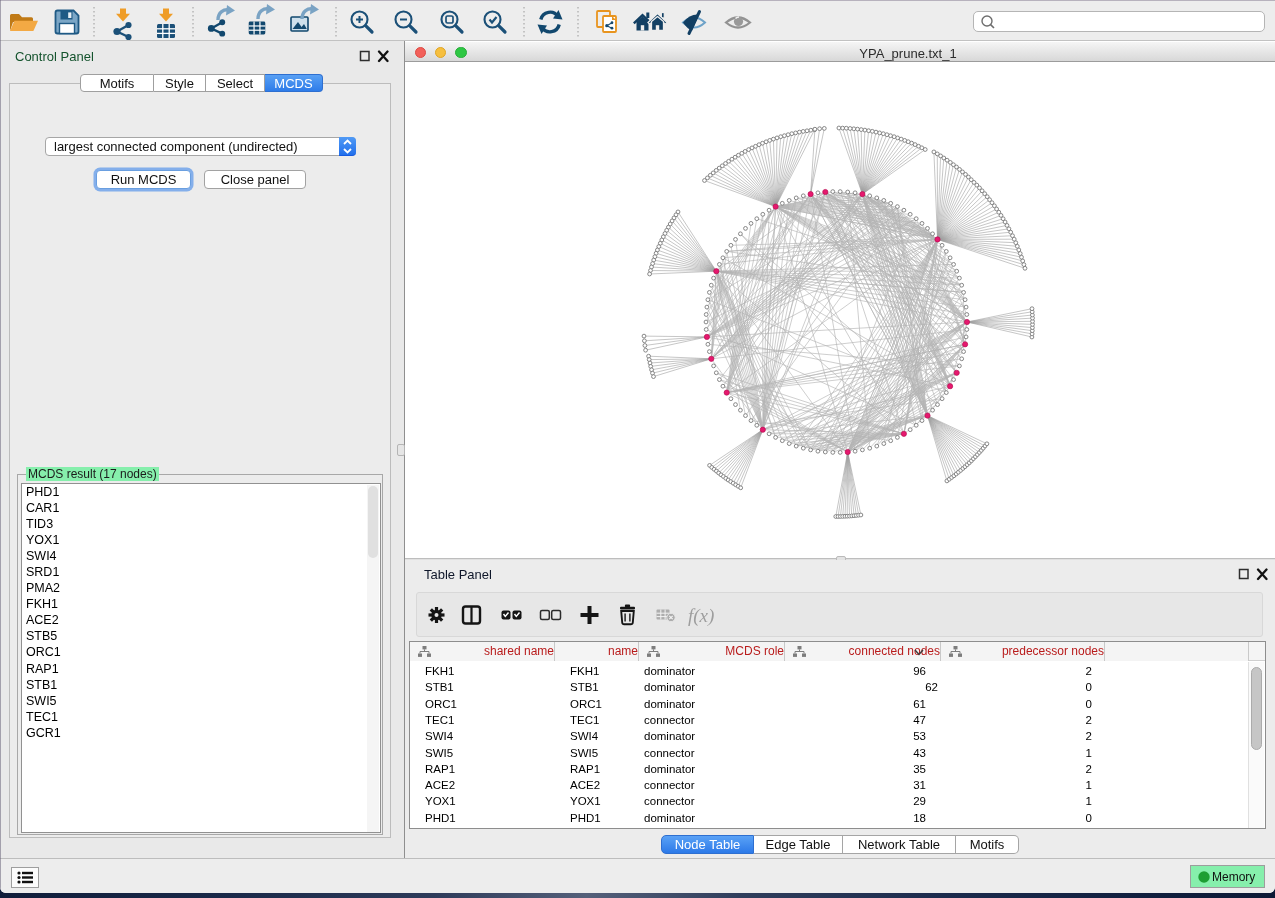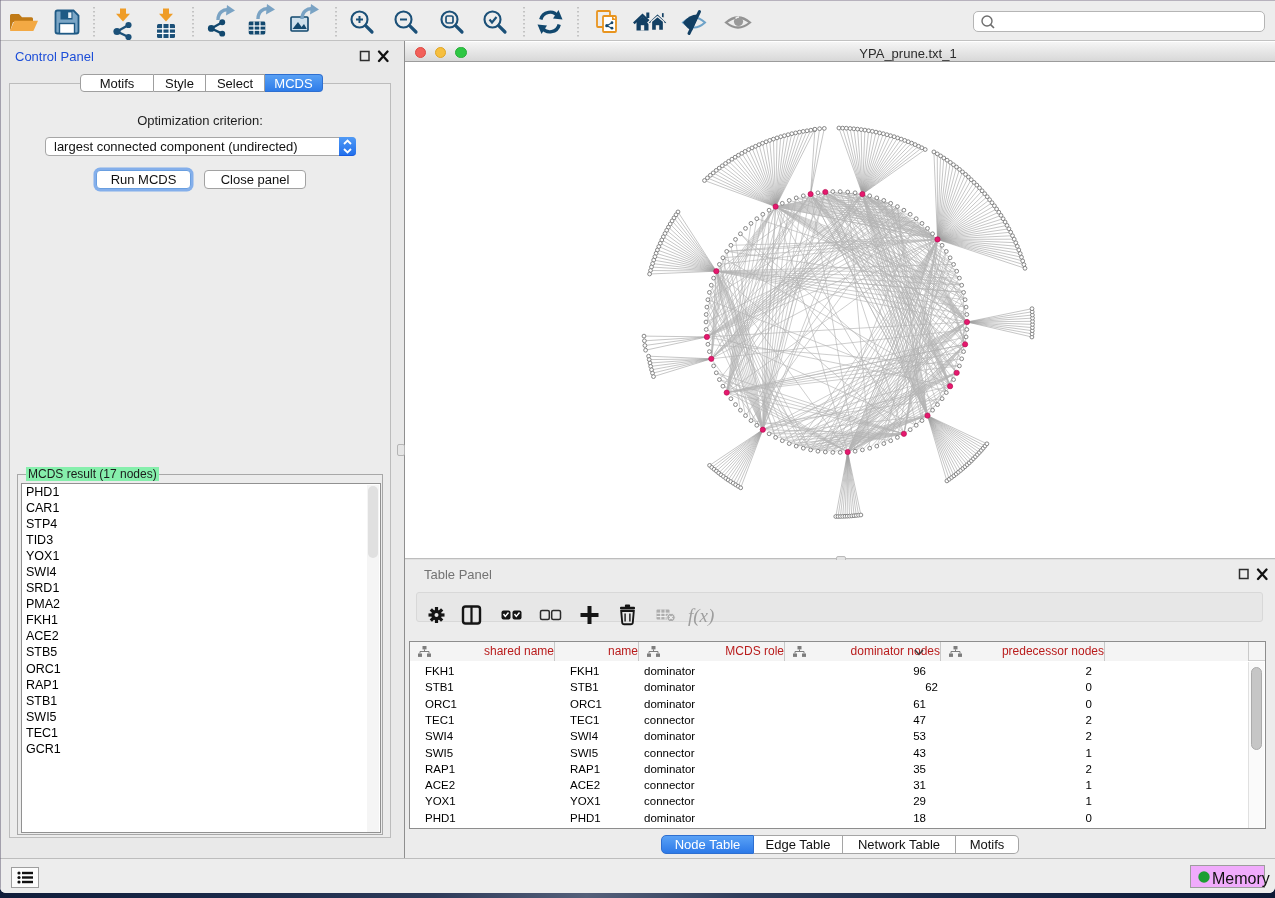--- a/index.html
+++ b/index.html
@@ -10,21 +10,21 @@
   border-radius:0 0 6px 6px; overflow:hidden; }
 .abs { position:absolute; }
 
 #toolbar { position:absolute; left:0; top:0; width:1275px; height:41px; background:#ededed;
   border-bottom:1px solid #c2c2c2; border-top:1px solid #b7b2bd; }
 #searchbox { position:absolute; left:973px; top:10px; width:292px; height:21px; background:#fff;
   border:1px solid #b5b5b5; border-radius:5px; }
 
 #left { position:absolute; left:0; top:41px; width:405px; height:817px; background:#e9e9e9;
   border-right:1px solid #8f8f8f; }
-#cp-title { position:absolute; left:15px; top:8px; font-size:13px; color:#1d4ed8; }
+#cp-title { position:absolute; left:15px; top:8px; font-size:13px; color:#14532d; }
 #tabpanel { position:absolute; left:9px; top:42px; width:382px; height:755px;
   border:1px solid #bcbcbc; background:#ececec; }
 .tabs { position:absolute; left:80px; top:33px; height:18px; display:flex; }
 .tab { height:18px; line-height:17px; font-size:13px; color:#111; text-align:center;
   background:#fff; border:1px solid #9f9f9f; border-left:none; }
 .tab.first { border-left:1px solid #9f9f9f; border-radius:4px 0 0 4px; }
 .tab.last { border-radius:0 4px 4px 0; }
 .tab.sel { background:linear-gradient(#58a0f4,#2e7ce9); color:#fff; border-color:#2e6fd0; }
 #optlabel { position:absolute; left:9px; top:72px; width:382px; text-align:center; font-size:13px; color:#1d1d1d; }
 #dropdown { position:absolute; left:45px; top:96px; width:311px; height:19px; background:#fff;
@@ -45,41 +45,41 @@
 
 #net { position:absolute; left:405px; top:41px; width:870px; height:517px; background:#fff; }
 #nettitle { position:absolute; left:0; top:1px; width:870px; height:20px;
   background:linear-gradient(#f5f5f5,#d8d8d8); border-bottom:1px solid #9c9c9c; }
 .light { position:absolute; top:4.5px; width:11.5px; height:11.5px; border-radius:50%; }
 #netname { position:absolute; left:0; top:4px; width:1006px; text-align:center; font-size:13px; color:#2c2c2c; }
 
 #hdiv { position:absolute; left:405px; top:558px; width:870px; height:2px; background:#e0e0e0; border-top:1px solid #bdbdbd; }
 
 #tablepanel { position:absolute; left:405px; top:560px; width:870px; height:298px; background:#ececec; }
-#tp-title { position:absolute; left:19px; top:7px; font-size:13px; color:#737373; }
-#tp-toolbar { position:absolute; left:11px; top:32px; width:847px; height:30px; background:#e7e7e7;
+#tp-title { position:absolute; left:19px; top:7px; font-size:13px; color:#0f172a; }
+#tp-toolbar { position:absolute; left:11px; top:32px; width:847px; height:45px; background:#e7e7e7;
   border:1px solid #d8d8d8; border-radius:3px; }
 #tbl { position:absolute; left:4px; top:81px; width:857px; height:188px; background:#fff; border:1px solid #8d8d8d; }
 #thead { position:absolute; left:0; top:0; width:855px; height:19px; background:#f4f4f4; border-bottom:1px solid #cfcfcf; }
 .th { position:absolute; top:0; height:19px; border-right:1px solid #c9c9c9; font-size:12px; color:#b91c1c;
   text-align:right; line-height:19px; background:#f4f4f4; }
 .trow { position:absolute; left:0; width:840px; height:17px; font-size:11.5px; color:#000; }
 .td { position:absolute; top:0; height:17px; line-height:17px; }
 #tscrolltrack { position:absolute; right:1px; top:20px; width:16px; height:166px; background:#fafafa; border-left:1px solid #e0e0e0; }
 #tscrollthumb { position:absolute; left:2px; top:5px; width:11px; height:83px; background:#c6c6c6; border:1px solid #ababab; border-radius:6px; }
 .btab { position:absolute; top:275px; height:19px; background:#fff; border:1px solid #a5a5a5; border-left:none;
   font-size:13px; color:#111; text-align:center; line-height:17px; }
 .btab.first { border-left:1px solid #a5a5a5; border-radius:5px 0 0 5px; }
 .btab.last { border-radius:0 5px 5px 0; }
 .btab.sel { background:linear-gradient(#5aa2f6,#2c79e8); color:#fff; border-color:#2e6fd0; }
 
 #status { position:absolute; left:0; top:858px; width:1275px; height:35px; background:#ededed; border-top:1px solid #bdbdbd; }
 #listbtn { position:absolute; left:11px; top:8px; width:28px; height:21px; background:#fcfcfc; border:1px solid #9e9e9e; }
-#membtn { position:absolute; left:1190px; top:6px; width:75px; height:23px; background:#f0abfc; border:1px solid #9d9d9d;
-  font-size:16px; color:#111; }
+#membtn { position:absolute; left:1190px; top:6px; width:75px; height:23px; background:#86efac; border:1px solid #9d9d9d;
+  font-size:12px; color:#111; }
 #leftedge { position:absolute; left:0; top:0; width:1px; height:893px; background:rgba(106,100,122,.55); }
 </style>
 </head>
 <body>
 <div id="app">
   <div id="toolbar">
     <svg width="1275" height="41" viewBox="0 0 1275 41" style="position:absolute;left:0;top:0;">
         <line x1="94" y1="6" x2="94" y2="36" stroke="#9a9a9a" stroke-width="1" stroke-dasharray="1.5,2.5"></line>
         <line x1="193" y1="6" x2="193" y2="36" stroke="#9a9a9a" stroke-width="1" stroke-dasharray="1.5,2.5"></line>
         <line x1="336" y1="6" x2="336" y2="36" stroke="#9a9a9a" stroke-width="1" stroke-dasharray="1.5,2.5"></line>
@@ -244,35 +244,33 @@
         <rect x="1.5" y="1.5" width="8.5" height="9" fill="none" stroke="#2e2e2e" stroke-width="1.5"></rect>
         <path d="M20,1.5 L28.5,11 M28.5,1.5 L20,11" stroke="#111" stroke-width="2.3" stroke-linecap="round"></path>
       </svg>
     <div id="tabpanel"></div>
     <div class="tabs">
       <div class="tab first" style="width:74px;">Motifs</div>
       <div class="tab" style="width:52px;">Style</div>
       <div class="tab" style="width:59px;">Select</div>
       <div class="tab sel last" style="width:58px;">MCDS</div>
     </div>
-    <div id="optlabel">Optimization criterion:</div>
     <div id="dropdown">largest connected component (undirected)<div id="dropstep">
           <svg width="17" height="19" viewBox="0 0 17 19" style="position:absolute;left:0;top:0;">
             <polyline points="5,7 8.5,3.5 12,7" fill="none" stroke="#fff" stroke-width="1.8"></polyline>
             <polyline points="5,12 8.5,15.5 12,12" fill="none" stroke="#fff" stroke-width="1.8"></polyline>
           </svg>
         </div></div>
     <div class="btn" id="runbtn">Run MCDS</div>
     <div class="btn" id="closebtn">Close panel</div>
     <div id="groupbox">
       <div id="grouplabel">MCDS result (17 nodes)</div>
       <div id="listbox">
         <div class="li">PHD1</div>
           <div class="li">CAR1</div>
-          <div class="li">STP4</div>
           <div class="li">TID3</div>
         <div class="li">YOX1</div>
           <div class="li">SWI4</div>
           <div class="li">SRD1</div>
           <div class="li">PMA2</div>
         <div class="li">FKH1</div>
           <div class="li">ACE2</div>
           <div class="li">STB5</div>
           <div class="li">ORC1</div>
         <div class="li">RAP1</div>
@@ -1219,21 +1217,21 @@
                 <path d="M6.5,3.4 V5.5 M2,7.5 V5.5 H11 V7.5" fill="none" stroke="#7d7d7d" stroke-width="1"></path>
               </g>
             </svg><span>MCDS role</span></div>
           <div class="th" style="left:375px; width:156px;"><svg width="13" height="12" viewBox="0 0 13 12" style="position:absolute;left:8px;top:4px;">
               <g fill="#7d7d7d">
                 <rect x="4.5" y="0" width="4" height="3.4"></rect>
                 <rect x="0" y="7.5" width="4" height="3.4"></rect>
                 <rect x="9" y="7.5" width="4" height="3.4"></rect>
                 <path d="M6.5,3.4 V5.5 M2,7.5 V5.5 H11 V7.5" fill="none" stroke="#7d7d7d" stroke-width="1"></path>
               </g>
-            </svg><span>dominator nodes</span><svg width="10" height="7" viewBox="0 0 10 7" style="position:absolute;right:16px;top:7px;">
+            </svg><span>connected nodes</span><svg width="10" height="7" viewBox="0 0 10 7" style="position:absolute;right:16px;top:7px;">
               <polyline points="1,1 5,5.5 9,1" fill="none" stroke="#3c3c3c" stroke-width="1.4"></polyline>
             </svg></div>
           <div class="th" style="left:531px; width:164px;"><svg width="13" height="12" viewBox="0 0 13 12" style="position:absolute;left:8px;top:4px;">
               <g fill="#7d7d7d">
                 <rect x="4.5" y="0" width="4" height="3.4"></rect>
                 <rect x="0" y="7.5" width="4" height="3.4"></rect>
                 <rect x="9" y="7.5" width="4" height="3.4"></rect>
                 <path d="M6.5,3.4 V5.5 M2,7.5 V5.5 H11 V7.5" fill="none" stroke="#7d7d7d" stroke-width="1"></path>
               </g>
             </svg><span>predecessor nodes</span></div>

